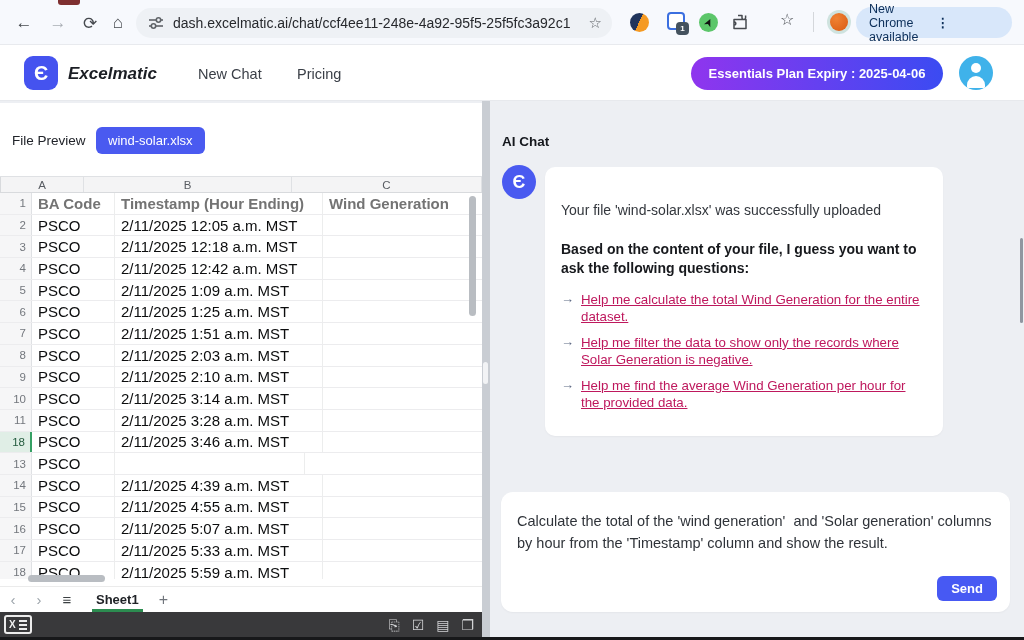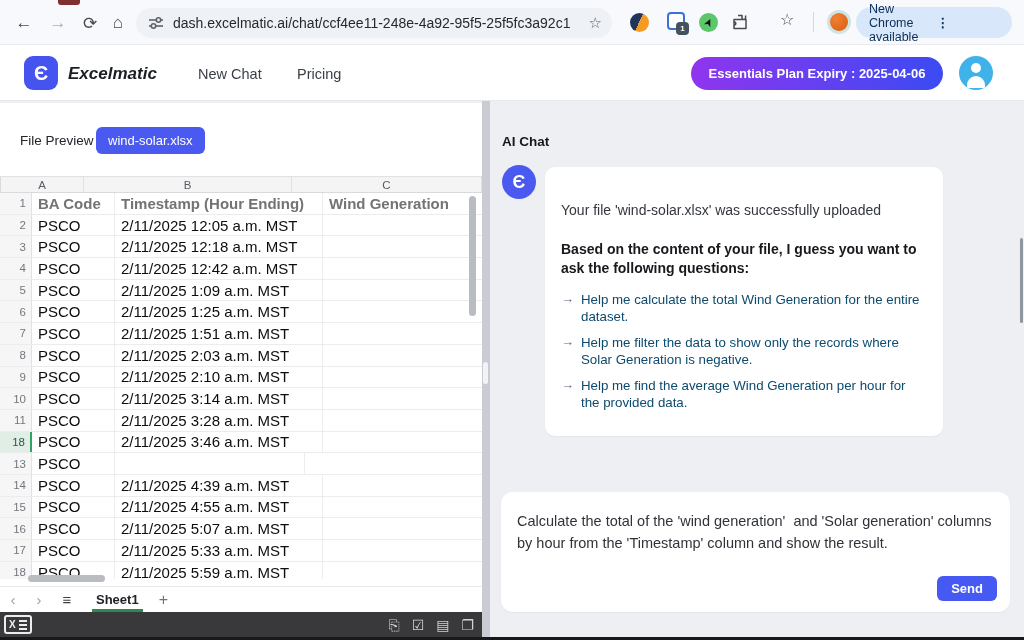--- a/index.html
+++ b/index.html
@@ -47,21 +47,21 @@
   .nav-item { top:66px; font-size:14.5px; color:#3a3f47; cursor:pointer; }
   .plan-btn { left:691px; top:57px; width:252px; height:33px; border-radius:17px;
               background:linear-gradient(90deg,#8f35ee,#3b4bf2); display:flex; align-items:center; justify-content:center;
               color:#fff; font-size:13px; font-weight:700; border:none; }
   .user-avatar { left:959px; top:56px; width:34px; height:34px; border-radius:50%; background:#3fb2ea; overflow:hidden; }
   .user-avatar .head { position:absolute; left:12px; top:7px; width:10px; height:10px; border-radius:50%; background:#fff; }
   .user-avatar .bod { position:absolute; left:8px; top:20px; width:18px; height:12px; border-radius:9px 9px 0 0; background:#fff; }
 
   
   .left-card { left:0; top:103px; width:482px; height:509px; background:#fff; }
-  .fp-label { left:20px; top:30px; font-size:13.5px; color:#21242a; position:absolute; }
+  .fp-label { left:12px; top:30px; font-size:13.5px; color:#21242a; position:absolute; }
   .file-badge { left:96px; top:24px; position:absolute; height:27px; padding:0 12px; background:#4a5af0; color:#fff;
                 font-size:13px; border-radius:6px; display:flex; align-items:center; border:none; }
   .sheet { left:0; top:73px; width:482px; height:403px; position:absolute; overflow:hidden; background:#fbfbfc; }
   .letters-row { display:flex; height:17px; background:#f4f4f5; border-top:1px solid #dfe1e4; border-bottom:1px solid #d8dadd; }
   .corner-cell { width:32px; height:100%; border-right:1px solid #d8dadd; position:relative; }
   .letter-cell { display:flex; align-items:center; justify-content:center; font-size:11.5px; color:#595d63;
                  border-right:1px solid #dfe1e4; }
   .s-row { display:flex; height:21.7px; border-bottom:1px solid #ececee; background:#fff; }
   .row-num { width:32px; flex:0 0 32px; background:#f6f6f7; border-right:1px solid #dfe1e4; font-size:11.5px;
              color:#73777d; display:flex; align-items:center; justify-content:flex-end; padding-right:5px; }
@@ -100,21 +100,21 @@
   .chat-title { left:502px; top:134px; font-size:13.5px; font-weight:700; color:#15181d; }
   .chat-avatar { left:502px; top:165px; width:34px; height:34px; border-radius:50%; background:#4a5af0;
                  display:flex; align-items:center; justify-content:center; color:#fff; font-size:18px; font-weight:700; }
   .msg-card { left:545px; top:167px; width:398px; background:#fff; border-radius:10px; padding:35px 16px 16px;
               box-shadow:0 1px 2px rgba(0,0,0,0.04); }
   .msg-line { font-size:14px; color:#33373d; }
   .msg-heading { margin-top:22px; font-size:14px; font-weight:700; color:#17191d; line-height:1.35; }
   .sugg-list { margin-top:13px; }
   .sugg { display:flex; gap:7px; margin-bottom:9px; cursor:pointer; }
   .sugg .arr { color:#5f6b85; font-size:13px; flex:0 0 auto; }
-  .sugg .txt { color:#0c4a6e; font-size:13.3px; line-height:1.28; }
+  .sugg .txt { color:#be185d; font-size:13.3px; line-height:1.28;text-decoration:underline; }
   .input-card { left:501px; top:492px; width:509px; height:120px; background:#fff; border-radius:12px;
                 box-shadow:0 1px 2px rgba(0,0,0,0.04); }
   .input-text { position:absolute; left:16px; top:18px; width:477px; font-size:14.5px; color:#2f3339;
                 line-height:22px; white-space:pre-wrap; }
   .send-btn { position:absolute; right:13px; bottom:11px; height:25px; padding:0 14px; background:#4759f3; color:#fff;
               font-size:13px; font-weight:600; border:none; border-radius:6px; display:flex; align-items:center; }
   .right-scroll { left:1020px; top:238px; width:3px; height:85px; background:#9096a0; border-radius:2px; }
   .bottom-line { left:0; top:637px; width:1024px; height:3px; background:#17181a; }
 </style>
 </head>

